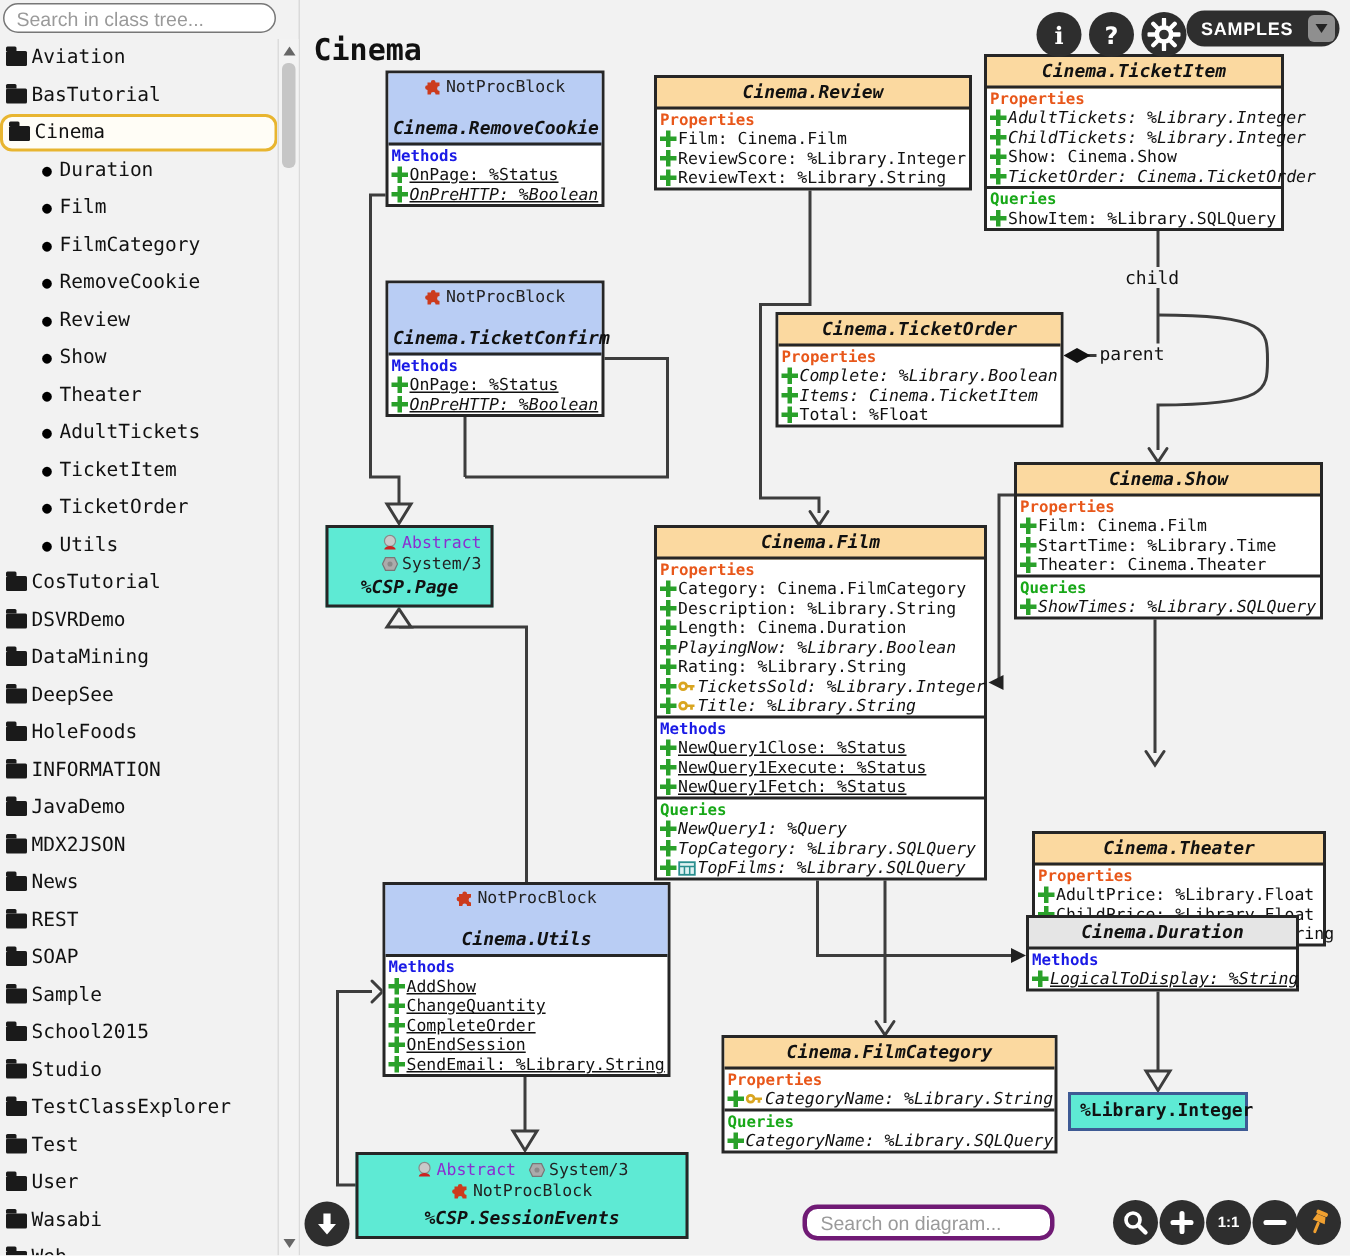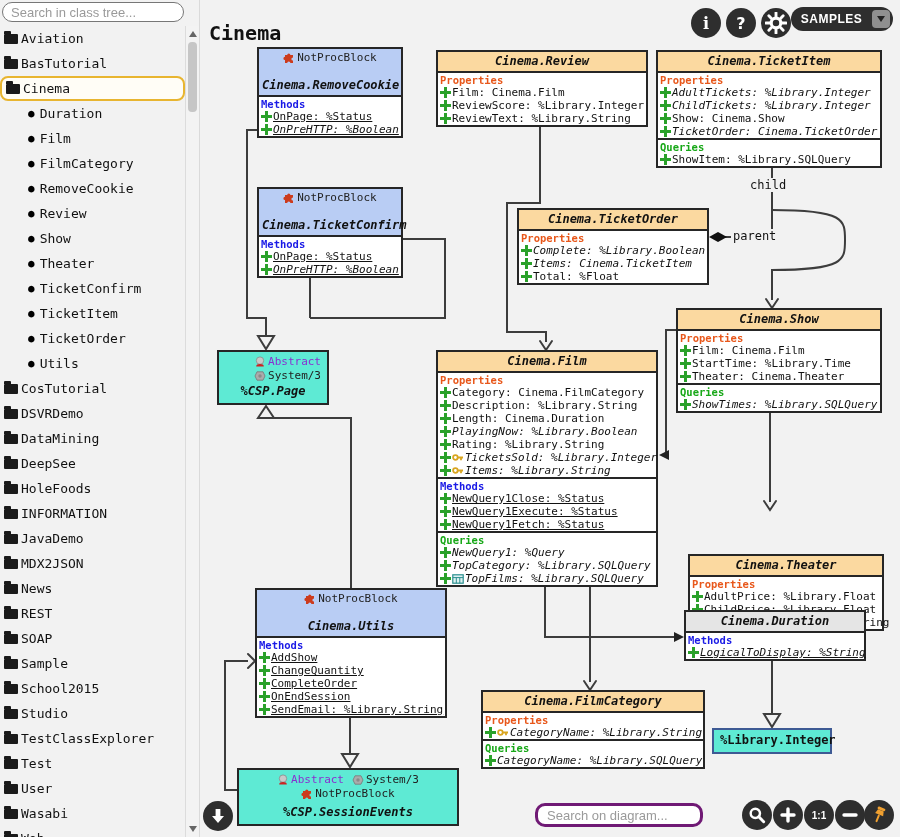--- a/index.html
+++ b/index.html
@@ -123,21 +123,21 @@
         <div class="tree-item cls-kind">
           <span class="ic-bullet">●</span>
           <span>Show</span>
         </div>
         <div class="tree-item cls-kind">
           <span class="ic-bullet">●</span>
           <span>Theater</span>
         </div>
         <div class="tree-item cls-kind">
           <span class="ic-bullet">●</span>
-          <span>TicketConfirm</span>
+          <span>AdultTickets</span>
         </div>
         <div class="tree-item cls-kind">
           <span class="ic-bullet">●</span>
           <span>TicketItem</span>
         </div>
         <div class="tree-item cls-kind">
           <span class="ic-bullet">●</span>
           <span>TicketOrder</span>
         </div>
         <div class="tree-item cls-kind">
@@ -324,21 +324,21 @@
           <div class="item">
             <span class="ic-plus"></span>
             <span class="txt">ReviewScore: %Library.Integer</span>
           </div>
           <div class="item">
             <span class="ic-plus"></span>
             <span class="txt">ReviewText: %Library.String</span>
           </div>
         </div>
       </div>
-      <div class="cls persistent" style="left: 656px; top: 50px; width: 226px;">
+      <div class="cls persistent" style="left: 656px; top: 36px; width: 200px;">
         <div class="cls-header">
           <div class="cls-name">Cinema.TicketItem</div>
         </div>
         <div class="cls-section">
           <div class="sec-label" style="color: rgb(232, 87, 26);">Properties</div>
           <div class="item">
             <span class="ic-plus"></span>
             <span class="txt it">AdultTickets: %Library.Integer</span>
           </div>
           <div class="item">
@@ -487,21 +487,21 @@
                 <path d="M5.8 5.5 H11 M9 5.5 V8.2" stroke="#d9a520" stroke-width="1.8" fill="none"></path>
               </svg></span>
             <span class="txt it">TicketsSold: %Library.Integer</span>
           </div>
           <div class="item">
             <span class="ic-plus"></span>
             <span class="ic-svg"><svg width="12" height="11" viewBox="0 0 12 11">
                 <circle cx="3.4" cy="5.5" r="2.3" fill="none" stroke="#d9a520" stroke-width="1.8"></circle>
                 <path d="M5.8 5.5 H11 M9 5.5 V8.2" stroke="#d9a520" stroke-width="1.8" fill="none"></path>
               </svg></span>
-            <span class="txt it">Items: %Library.String</span>
+            <span class="txt it">Title: %Library.String</span>
           </div>
         </div>
         <div class="cls-section">
           <div class="sec-label" style="color: rgb(26, 26, 230);">Methods</div>
           <div class="item">
             <span class="ic-plus"></span>
             <span class="txt ul">NewQuery1Close: %Status</span>
           </div>
           <div class="item">
             <span class="ic-plus"></span>

